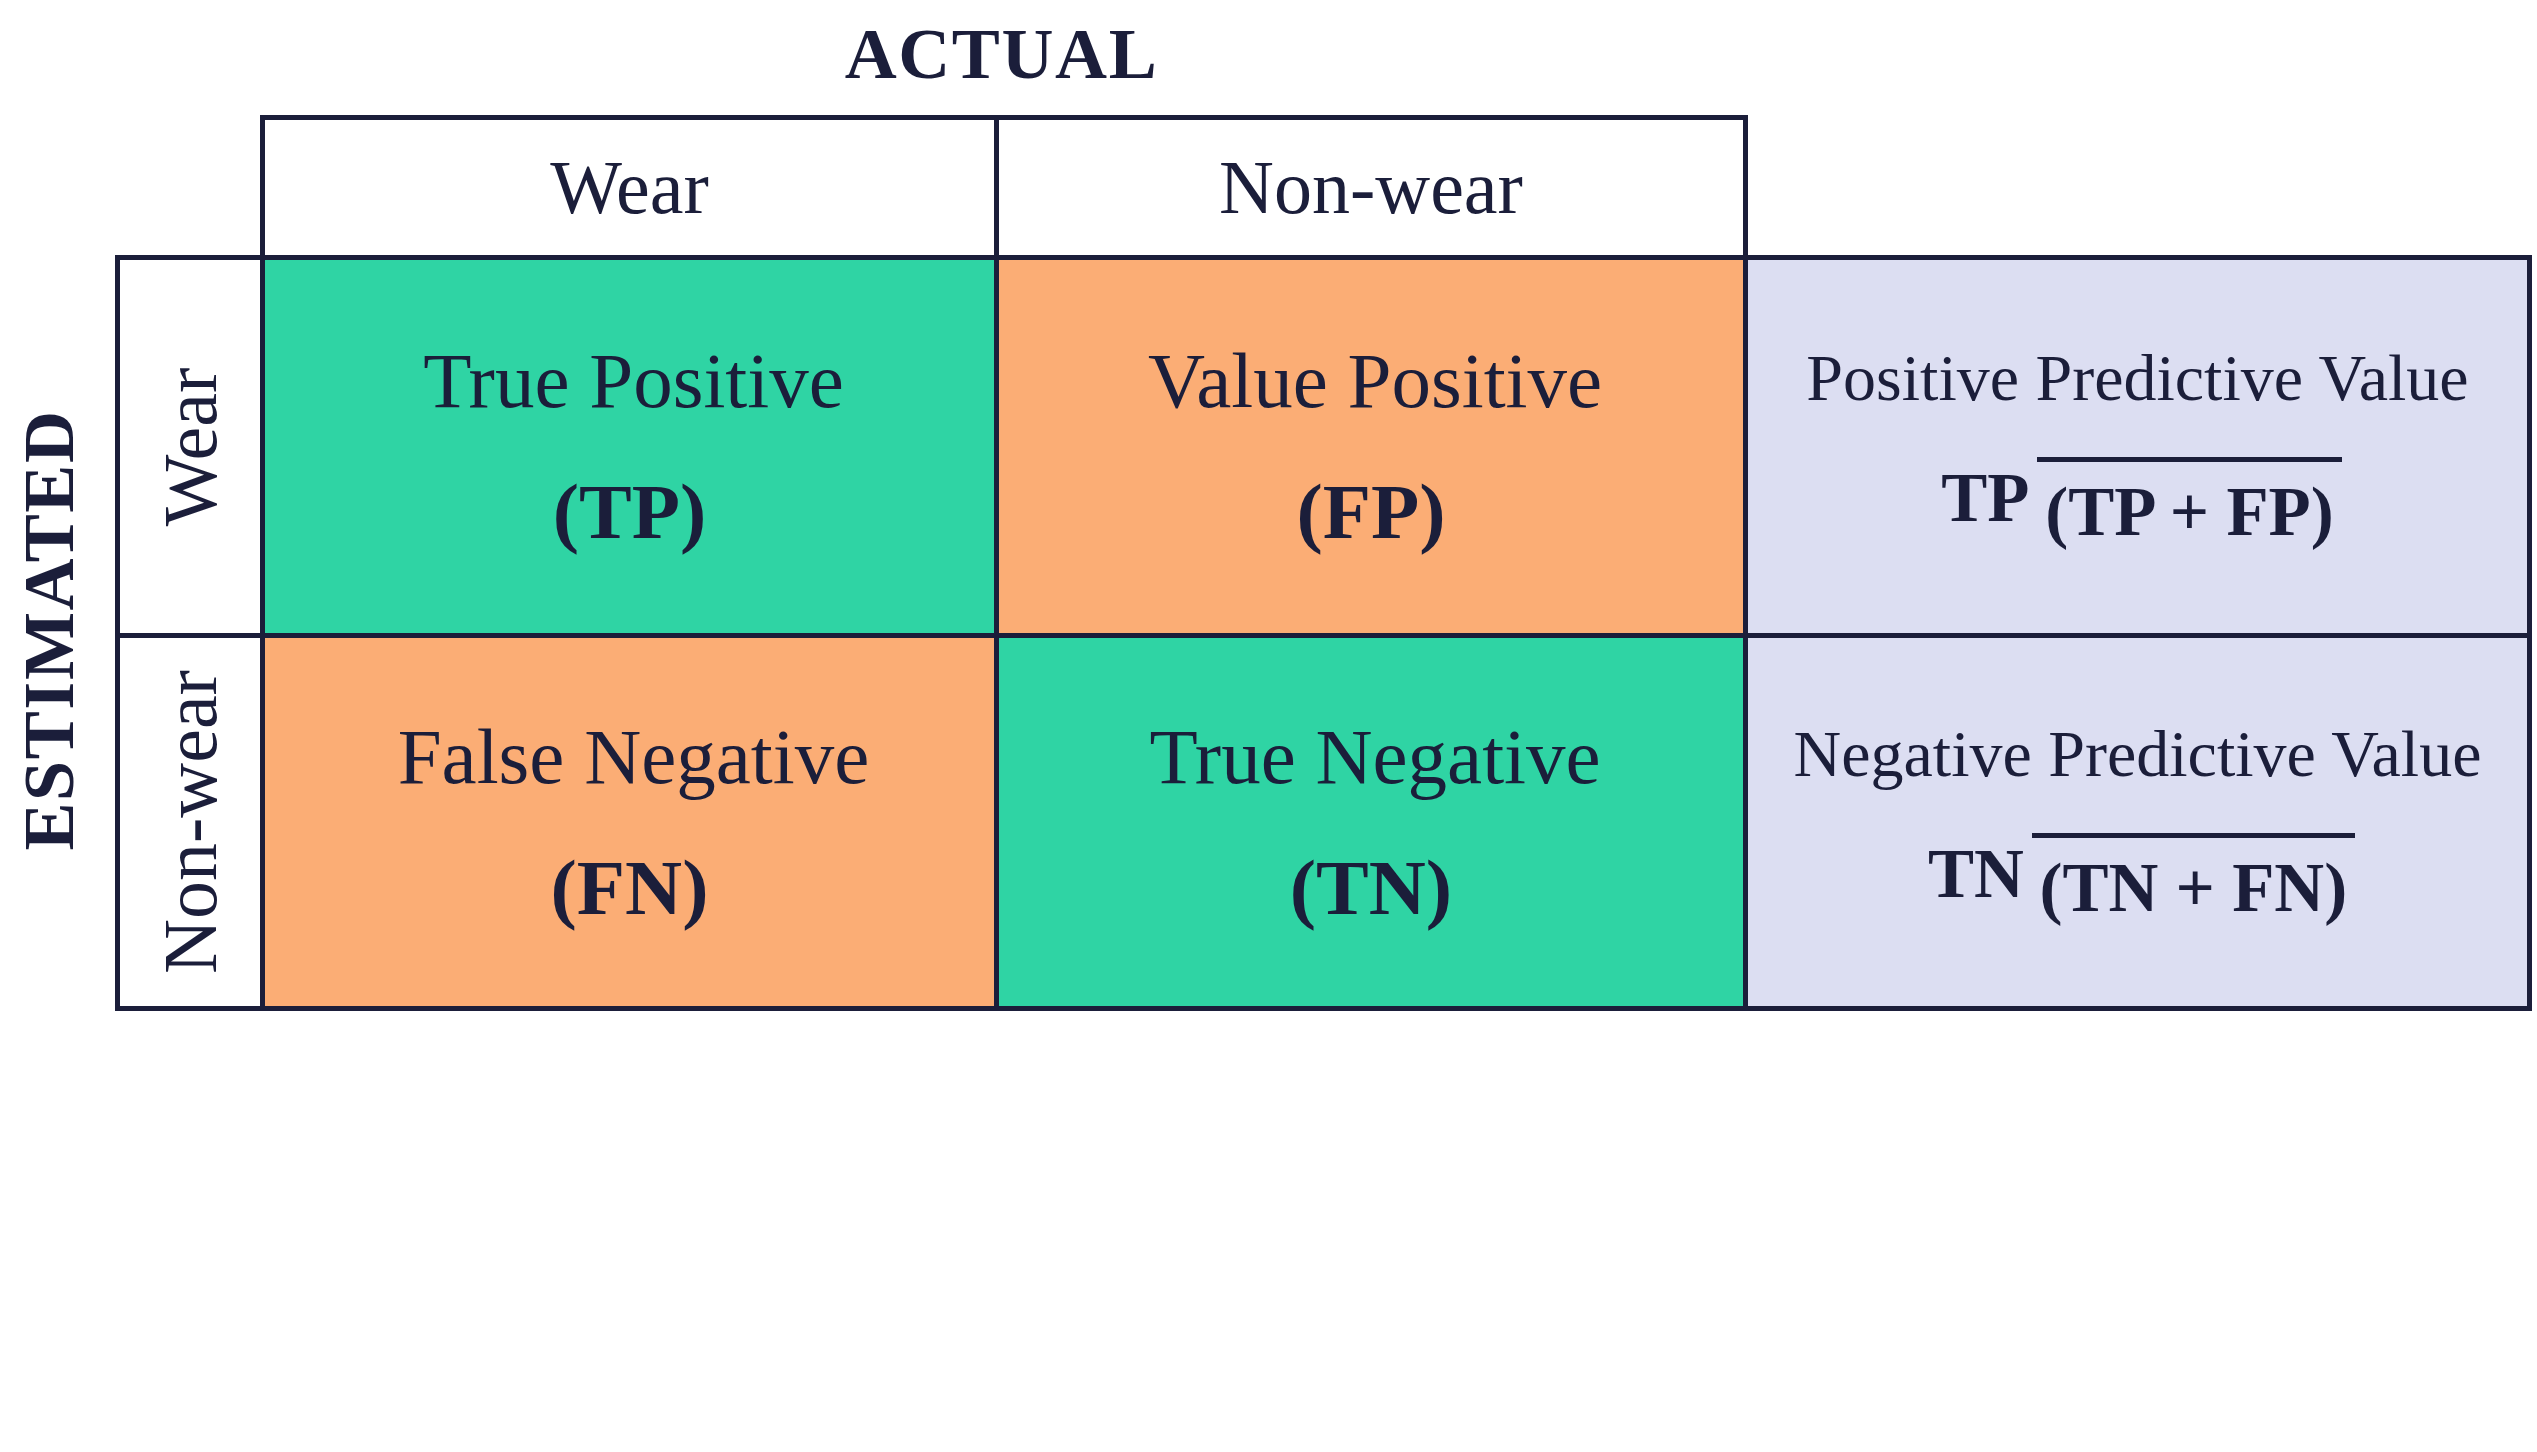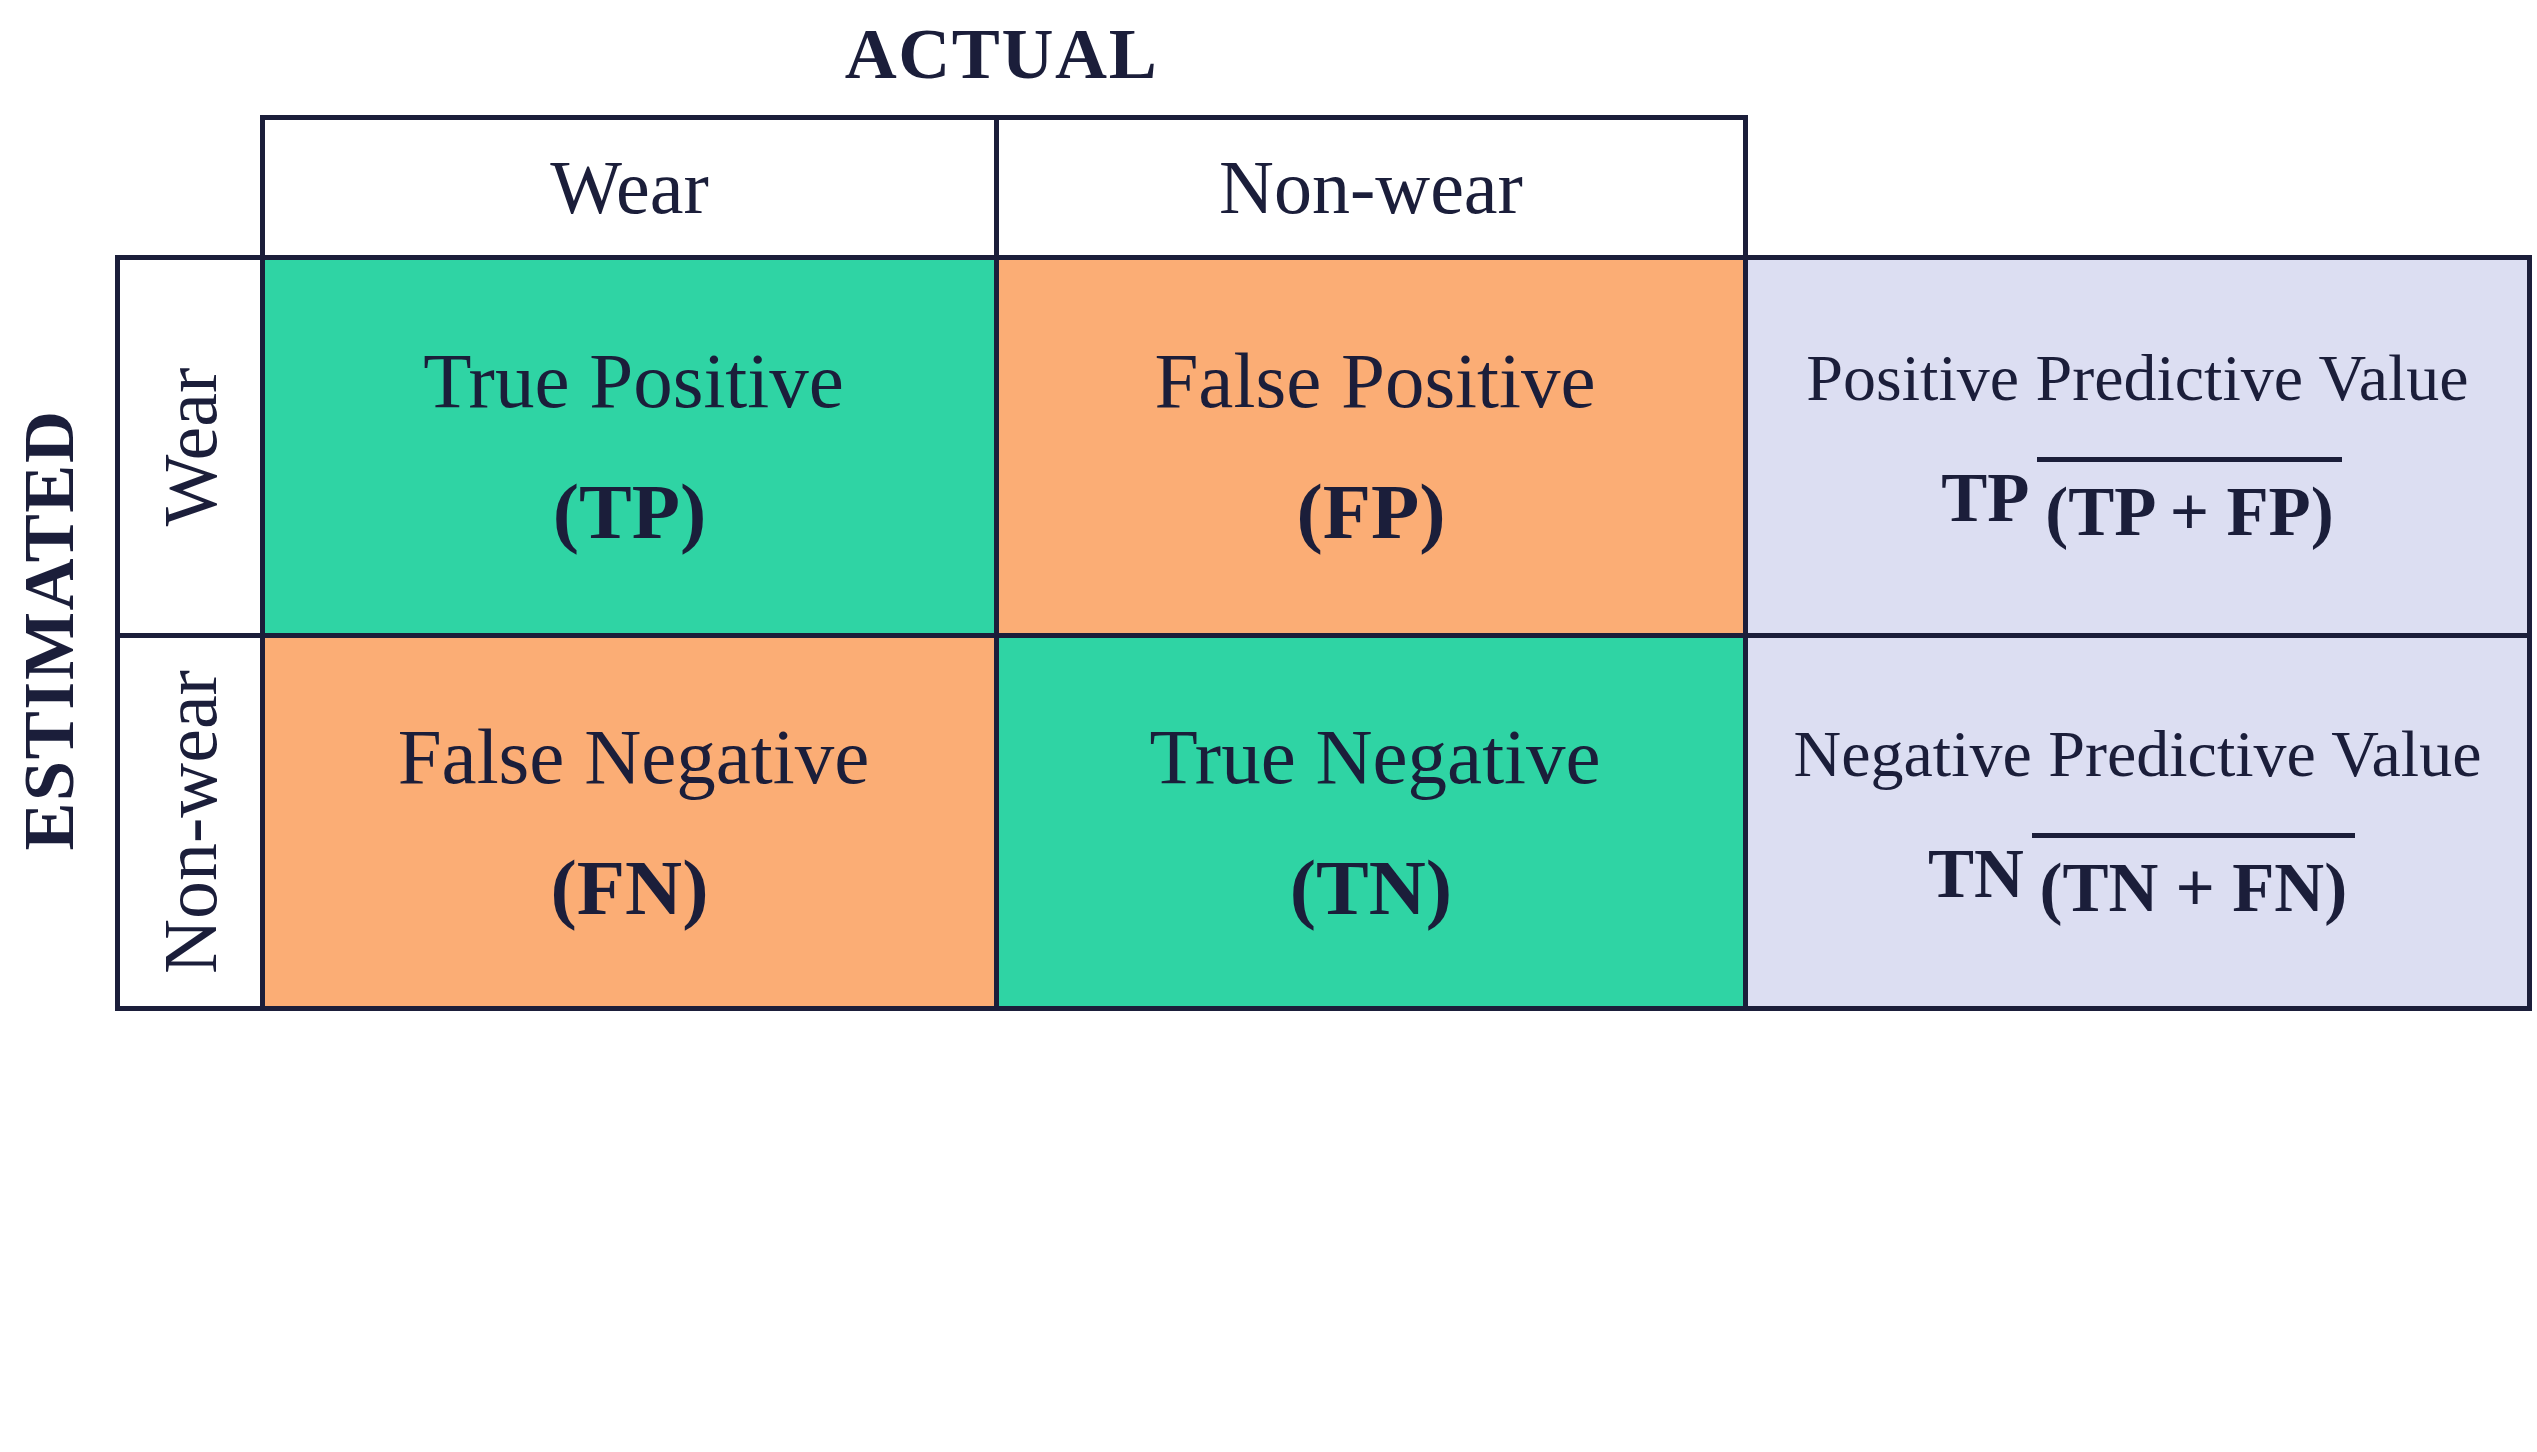--- a/index.html
+++ b/index.html
@@ -130,21 +130,21 @@
 
     <tr class="r-data1">
       <td class="bordered row-header">
         <div class="vtext">Wear</div>
       </td>
       <td class="bordered true-cell">
         <div class="cell-title">True Positive</div>
         <div class="cell-abbrev">(TP)</div>
       </td>
       <td class="bordered false-cell">
-        <div class="cell-title">False Positive</div>
+        <div class="cell-title">Value Positive</div>
         <div class="cell-abbrev">(FP)</div>
       </td>
       <td class="bordered metric-cell">
         <div class="metric-title">Positive Predictive Value</div>
         <div class="fraction">
           <div class="num">TP</div>
           <div class="den">(TP + FP)</div>
         </div>
       </td>
     </tr>

